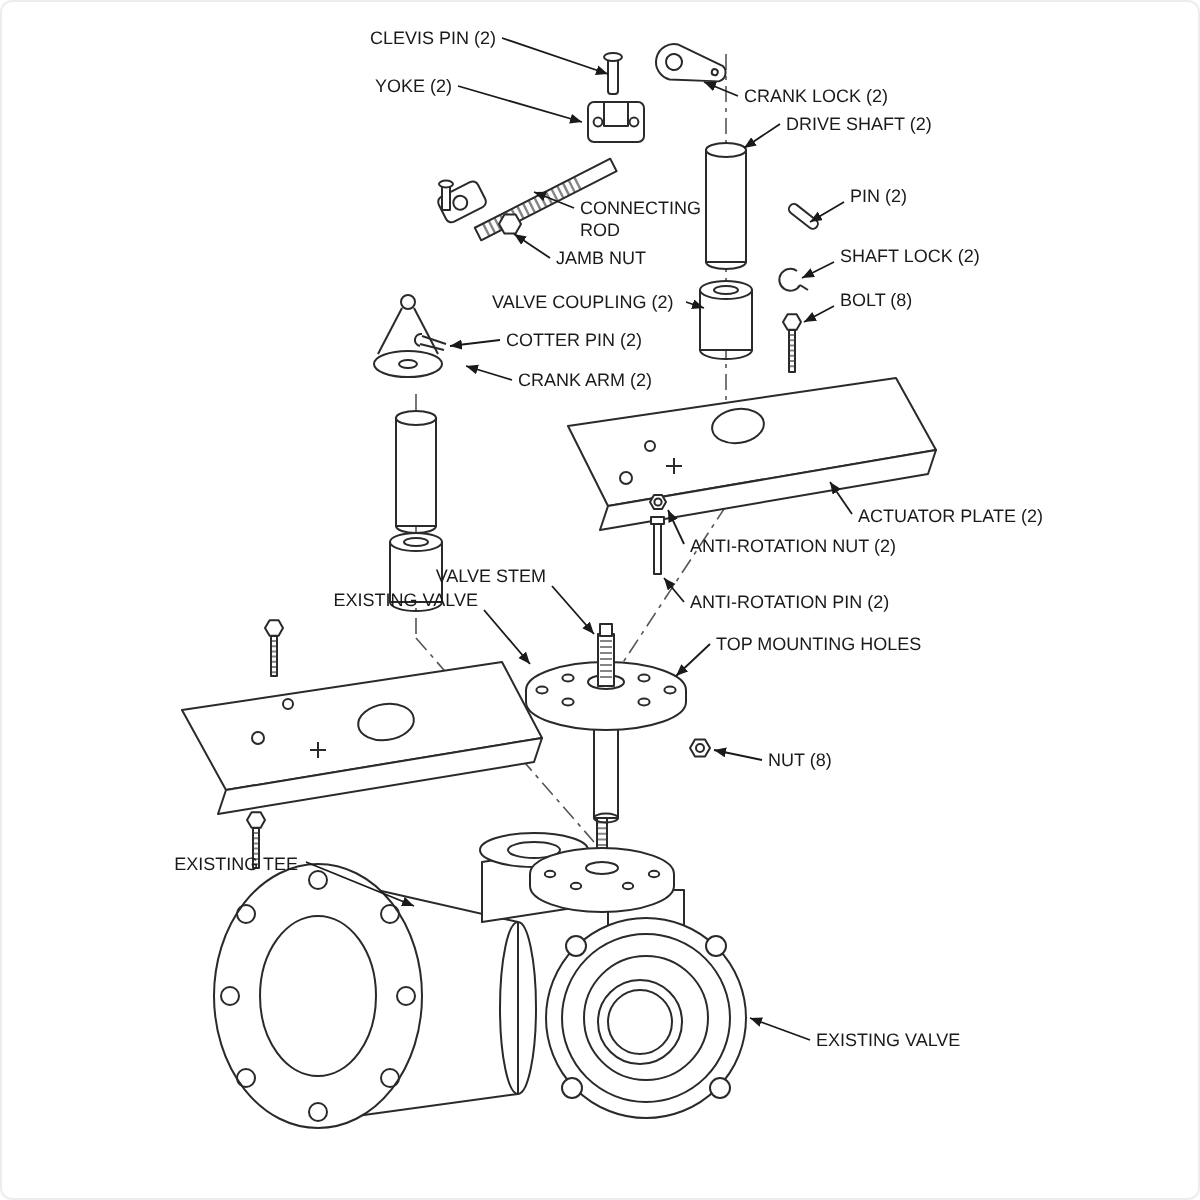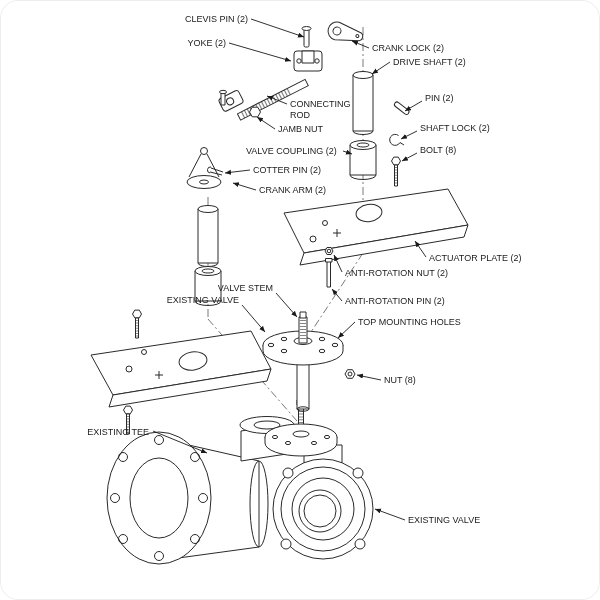--- a/index.html
+++ b/index.html
@@ -1,17 +1,17 @@
 <!DOCTYPE html>
 <html><head>
 <meta charset="utf-8">
 <style>
   html,body{margin:0;padding:0;background:#fff;}
   .page{width:600px;height:600px;position:relative;background:#fff;overflow:hidden;
-        border:1px solid #ededed;border-radius:18px;box-sizing:border-box;
+        border:1px solid #ededed;border-radius:6px;box-sizing:border-box;
         font-family:"Liberation Sans", sans-serif;}
   svg{display:block;}
   text{font-family:"Liberation Sans", sans-serif;font-size:9px;fill:#1a1a1a;}
   .part{fill:#ffffff;stroke:#2a2a2a;stroke-width:1;stroke-linejoin:round;}
   .thin{fill:none;stroke:#2a2a2a;stroke-width:1;}
   .thread{stroke:#333;opacity:.6;fill:none;}
   .leader{stroke:#1a1a1a;stroke-width:.9;fill:none;}
   .axis{stroke:#555;stroke-width:.8;stroke-dasharray:8,3,2,3;fill:none;}
 </style>
 </head>

